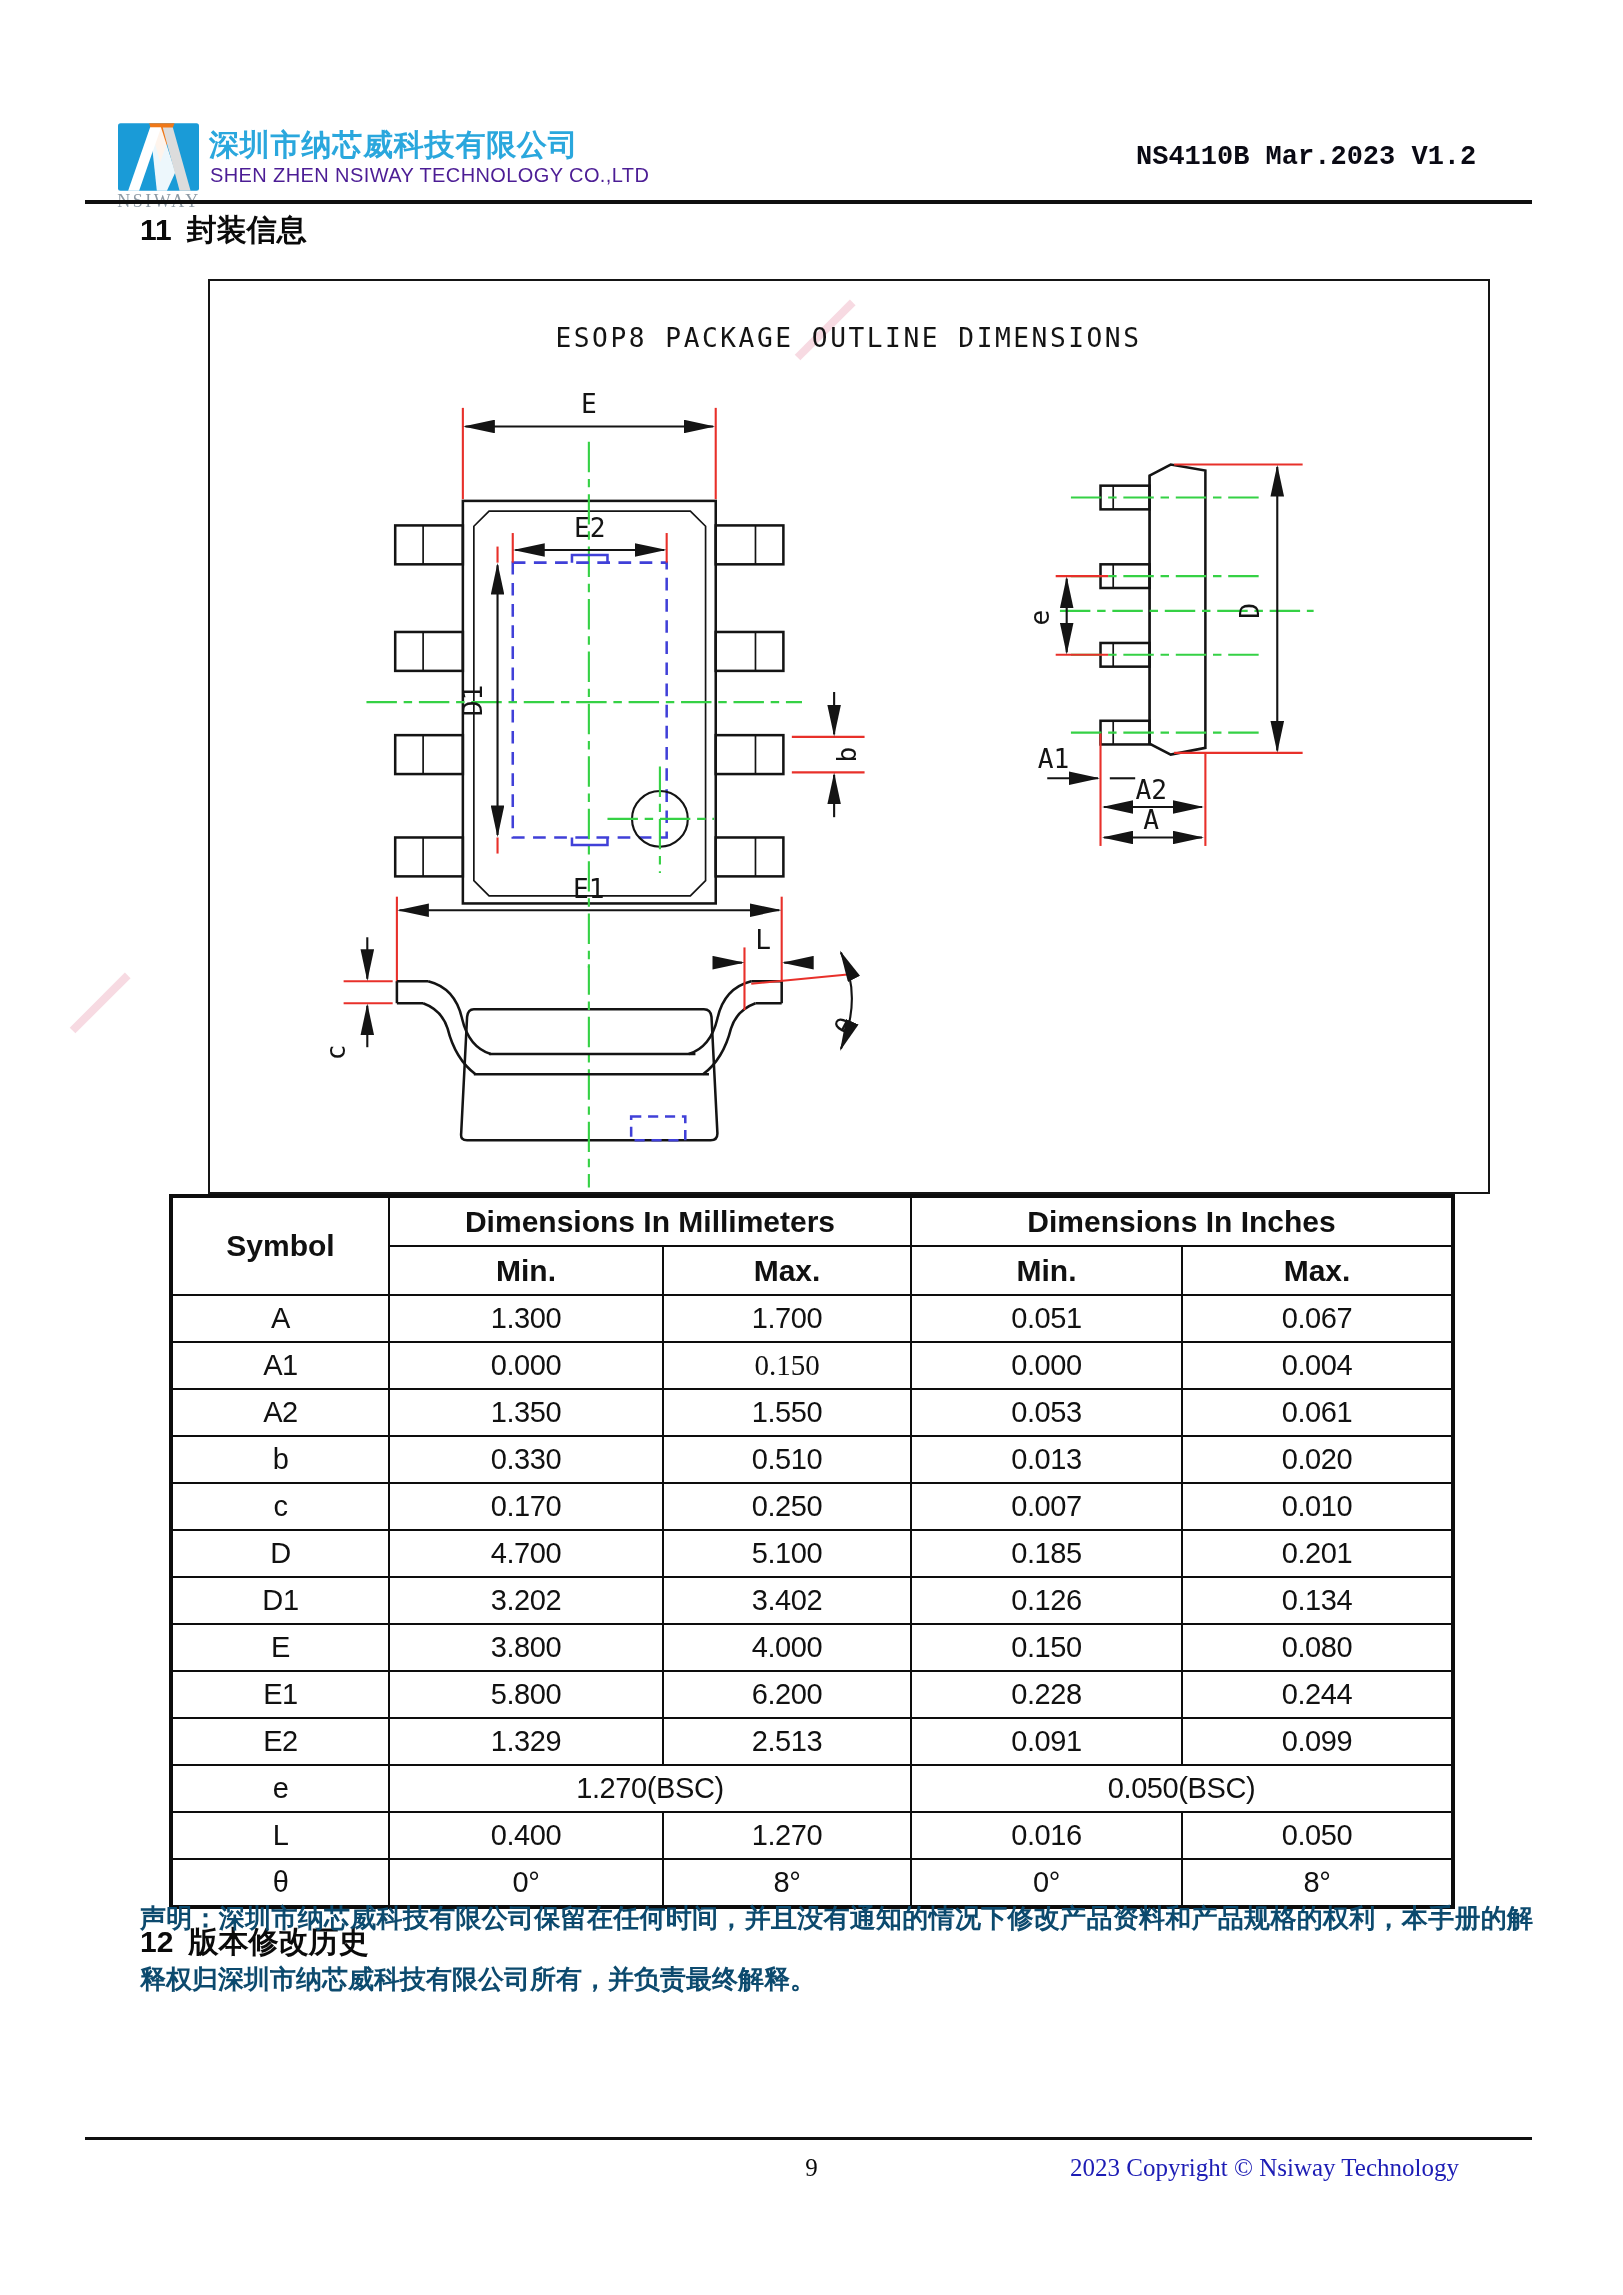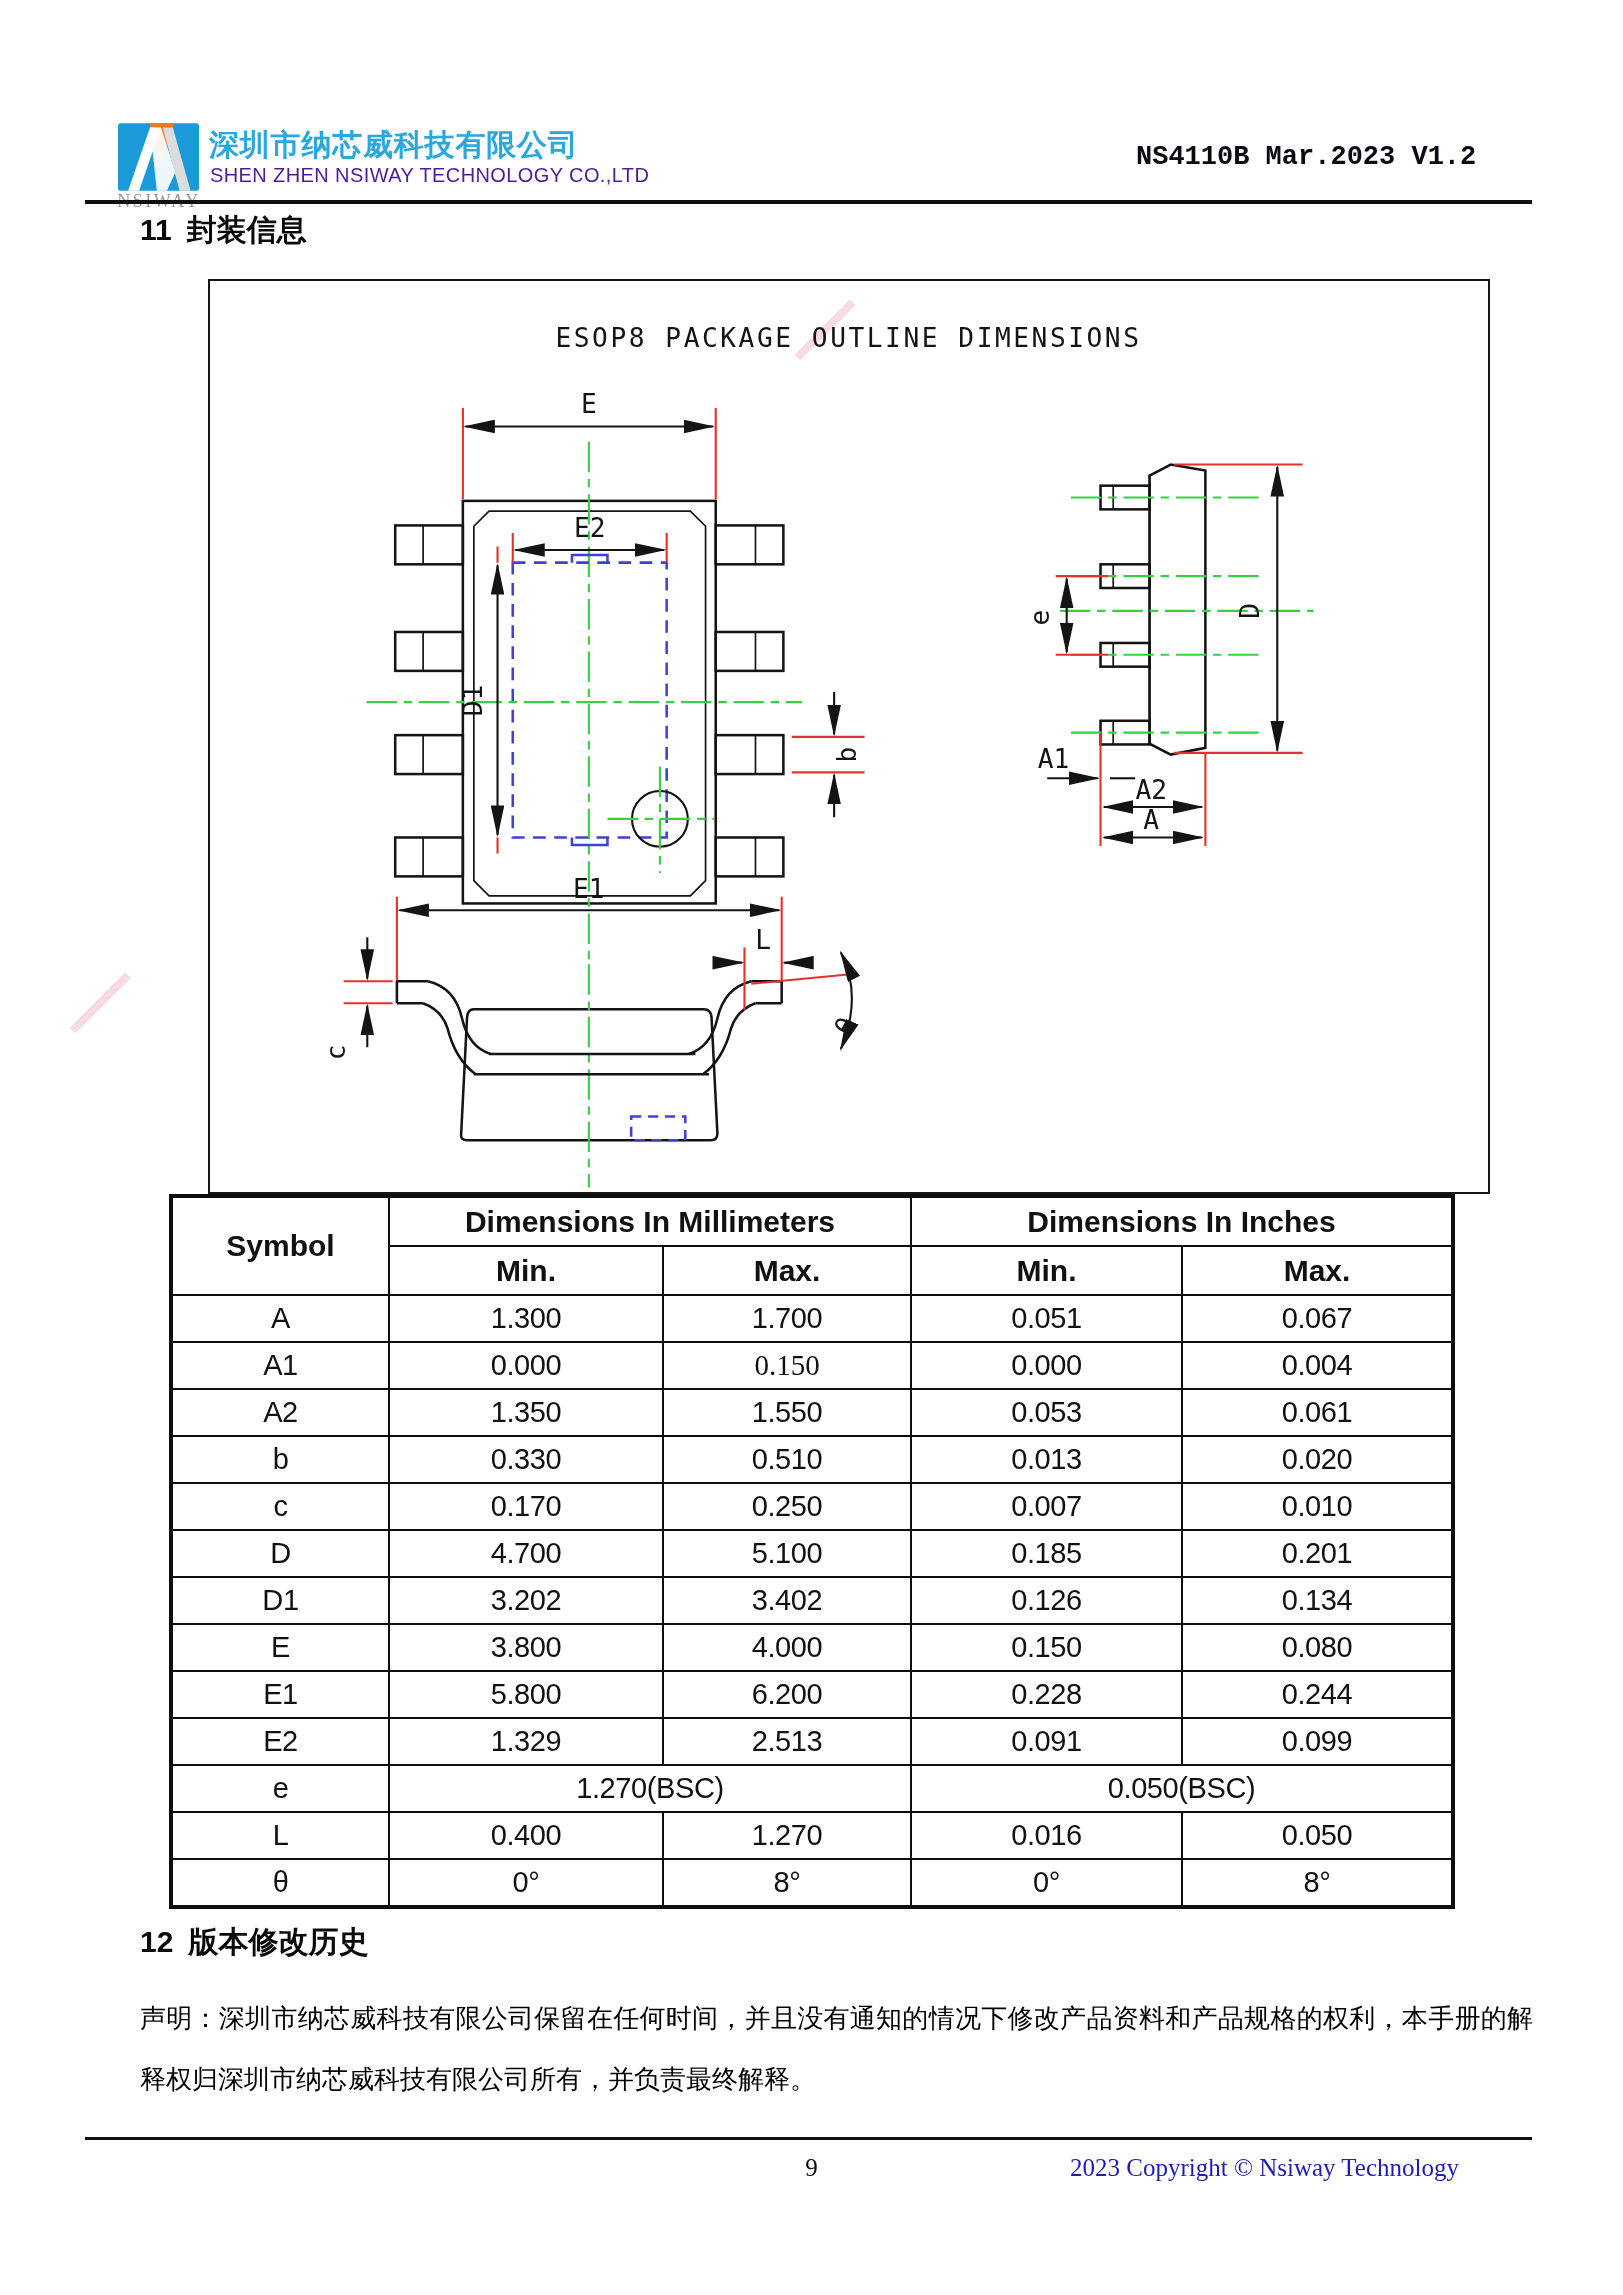--- a/index.html
+++ b/index.html
@@ -38,22 +38,22 @@
   
   table.dims{left:169px;top:1194px;width:1282px;position:absolute;border-collapse:collapse;
       table-layout:fixed;border:4.2px solid #0d0d0d;}
   table.dims th,table.dims td{border:2.5px solid #0d0d0d;text-align:center;vertical-align:middle;
       padding:0;overflow:hidden;white-space:nowrap;}
   table.dims th{font-size:30px;font-weight:bold;height:47px;}
   table.dims td{font-size:29px;height:45px;letter-spacing:-0.4px;}
   table.dims td.serif{font-family:"Liberation Serif",serif;letter-spacing:0;}
 
   
-  .disclaimer{left:140px;top:1962px;width:1393px;font-size:26px;line-height:61px;
-      color:#000000;text-align:justify;font-family:"DejaVu Serif",serif;}
+  .disclaimer{left:140px;top:1862px;width:1393px;font-size:26px;line-height:61px;
+      color:#0c4a6e;text-align:justify;font-family:"DejaVu Serif",serif;font-weight:bold;}
 
   
   .footer-rule{left:85px;top:2137px;width:1447px;height:2.5px;background:#101010;}
   .page-num{left:727px;top:2154px;width:169px;text-align:center;
       font-family:"Liberation Serif",serif;font-size:25px;color:#0a0a0a;}
   .copyright{left:952px;top:2154px;width:507px;text-align:right;
       font-family:"Liberation Serif",serif;font-size:25px;color:#1d1db5;}
 
   
   .wm{width:78px;height:7.6px;background:#f3c6d3;opacity:0.65;transform:rotate(-45deg);}

